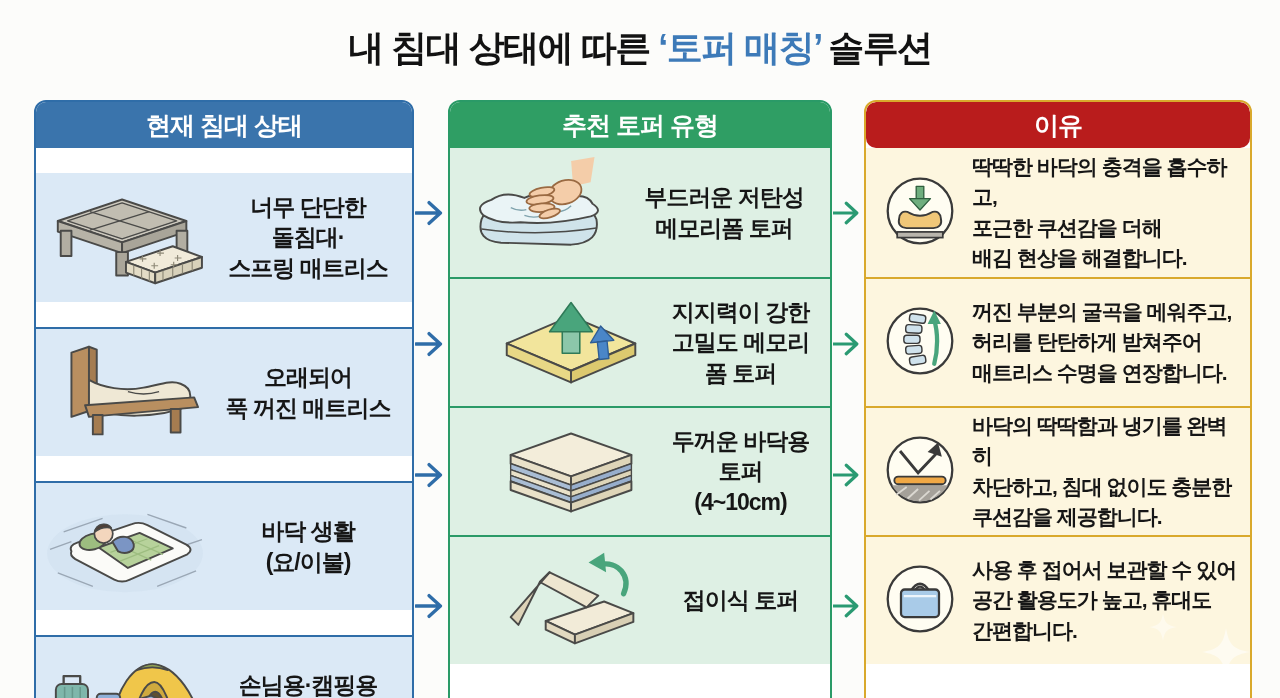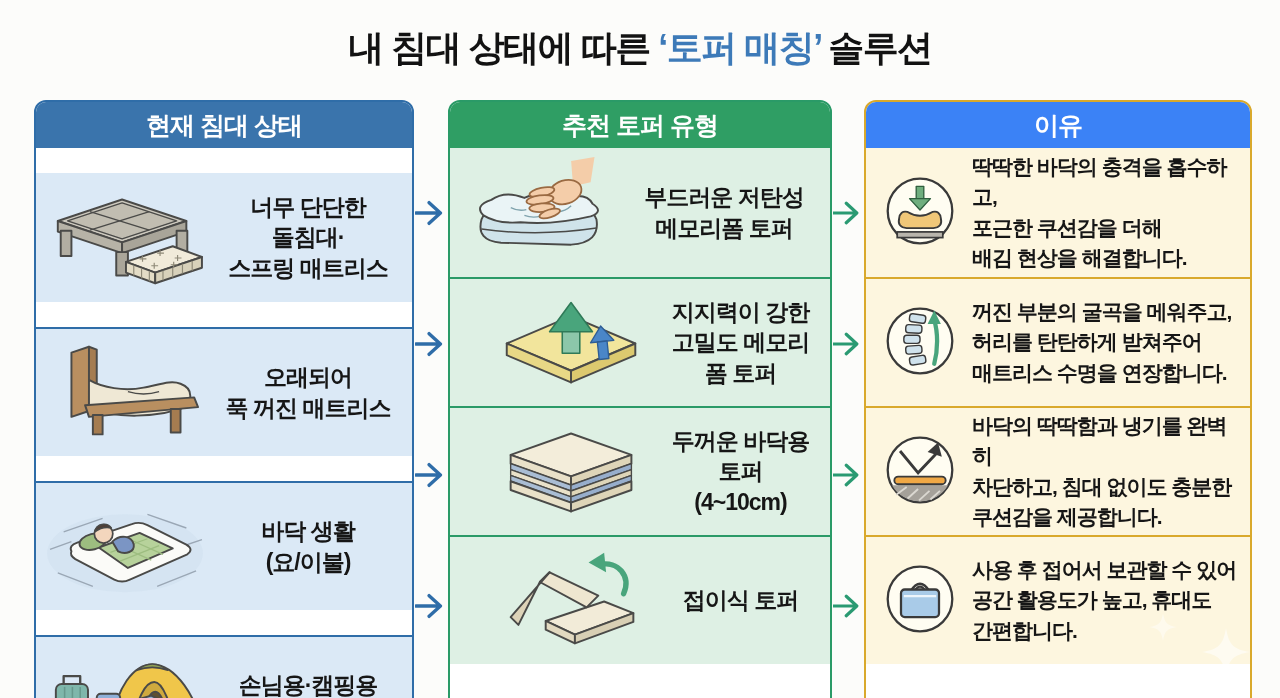--- a/index.html
+++ b/index.html
@@ -24,21 +24,21 @@
   }
   .col-current { width:380px; border-color:#2f6da8; }
   .col-topper  { width:384px; border-color:#2a9a67; }
   .col-reason  { width:388px; border-color:#d9a92c; }
   .col-header {
     height:46px; flex:none; display:flex; align-items:center; justify-content:center;
     color:#ffffff; font-size:25px; font-weight:800; letter-spacing:-1px;
   }
   .col-current .col-header { background:#3a74ac; }
   .col-topper  .col-header { background:#2f9e64; }
-  .col-reason  .col-header { background:#3b82f6; }
+  .col-reason  .col-header { background:#b91c1c;border-radius:10px; }
   .cell { height:129px; flex:none; display:flex; align-items:center; }
   .cell + .cell { border-top:2px solid; }
   .col-current .cell { background:#dbe9f6;margin-top:25px; }
   .col-current .cell + .cell { border-top-color:#2f6da8; }
   .col-topper .cell { background:#def0e4; }
   .col-topper .cell + .cell { border-top-color:#2a9a67;padding-left:33px; }
   .col-reason .cell { background:#fdf6df; }
   .col-reason .cell + .cell { border-top-color:#d9a92c; }
   .illus { width:178px; flex:none; display:flex; align-items:center; justify-content:center; }
   .cell-label {

